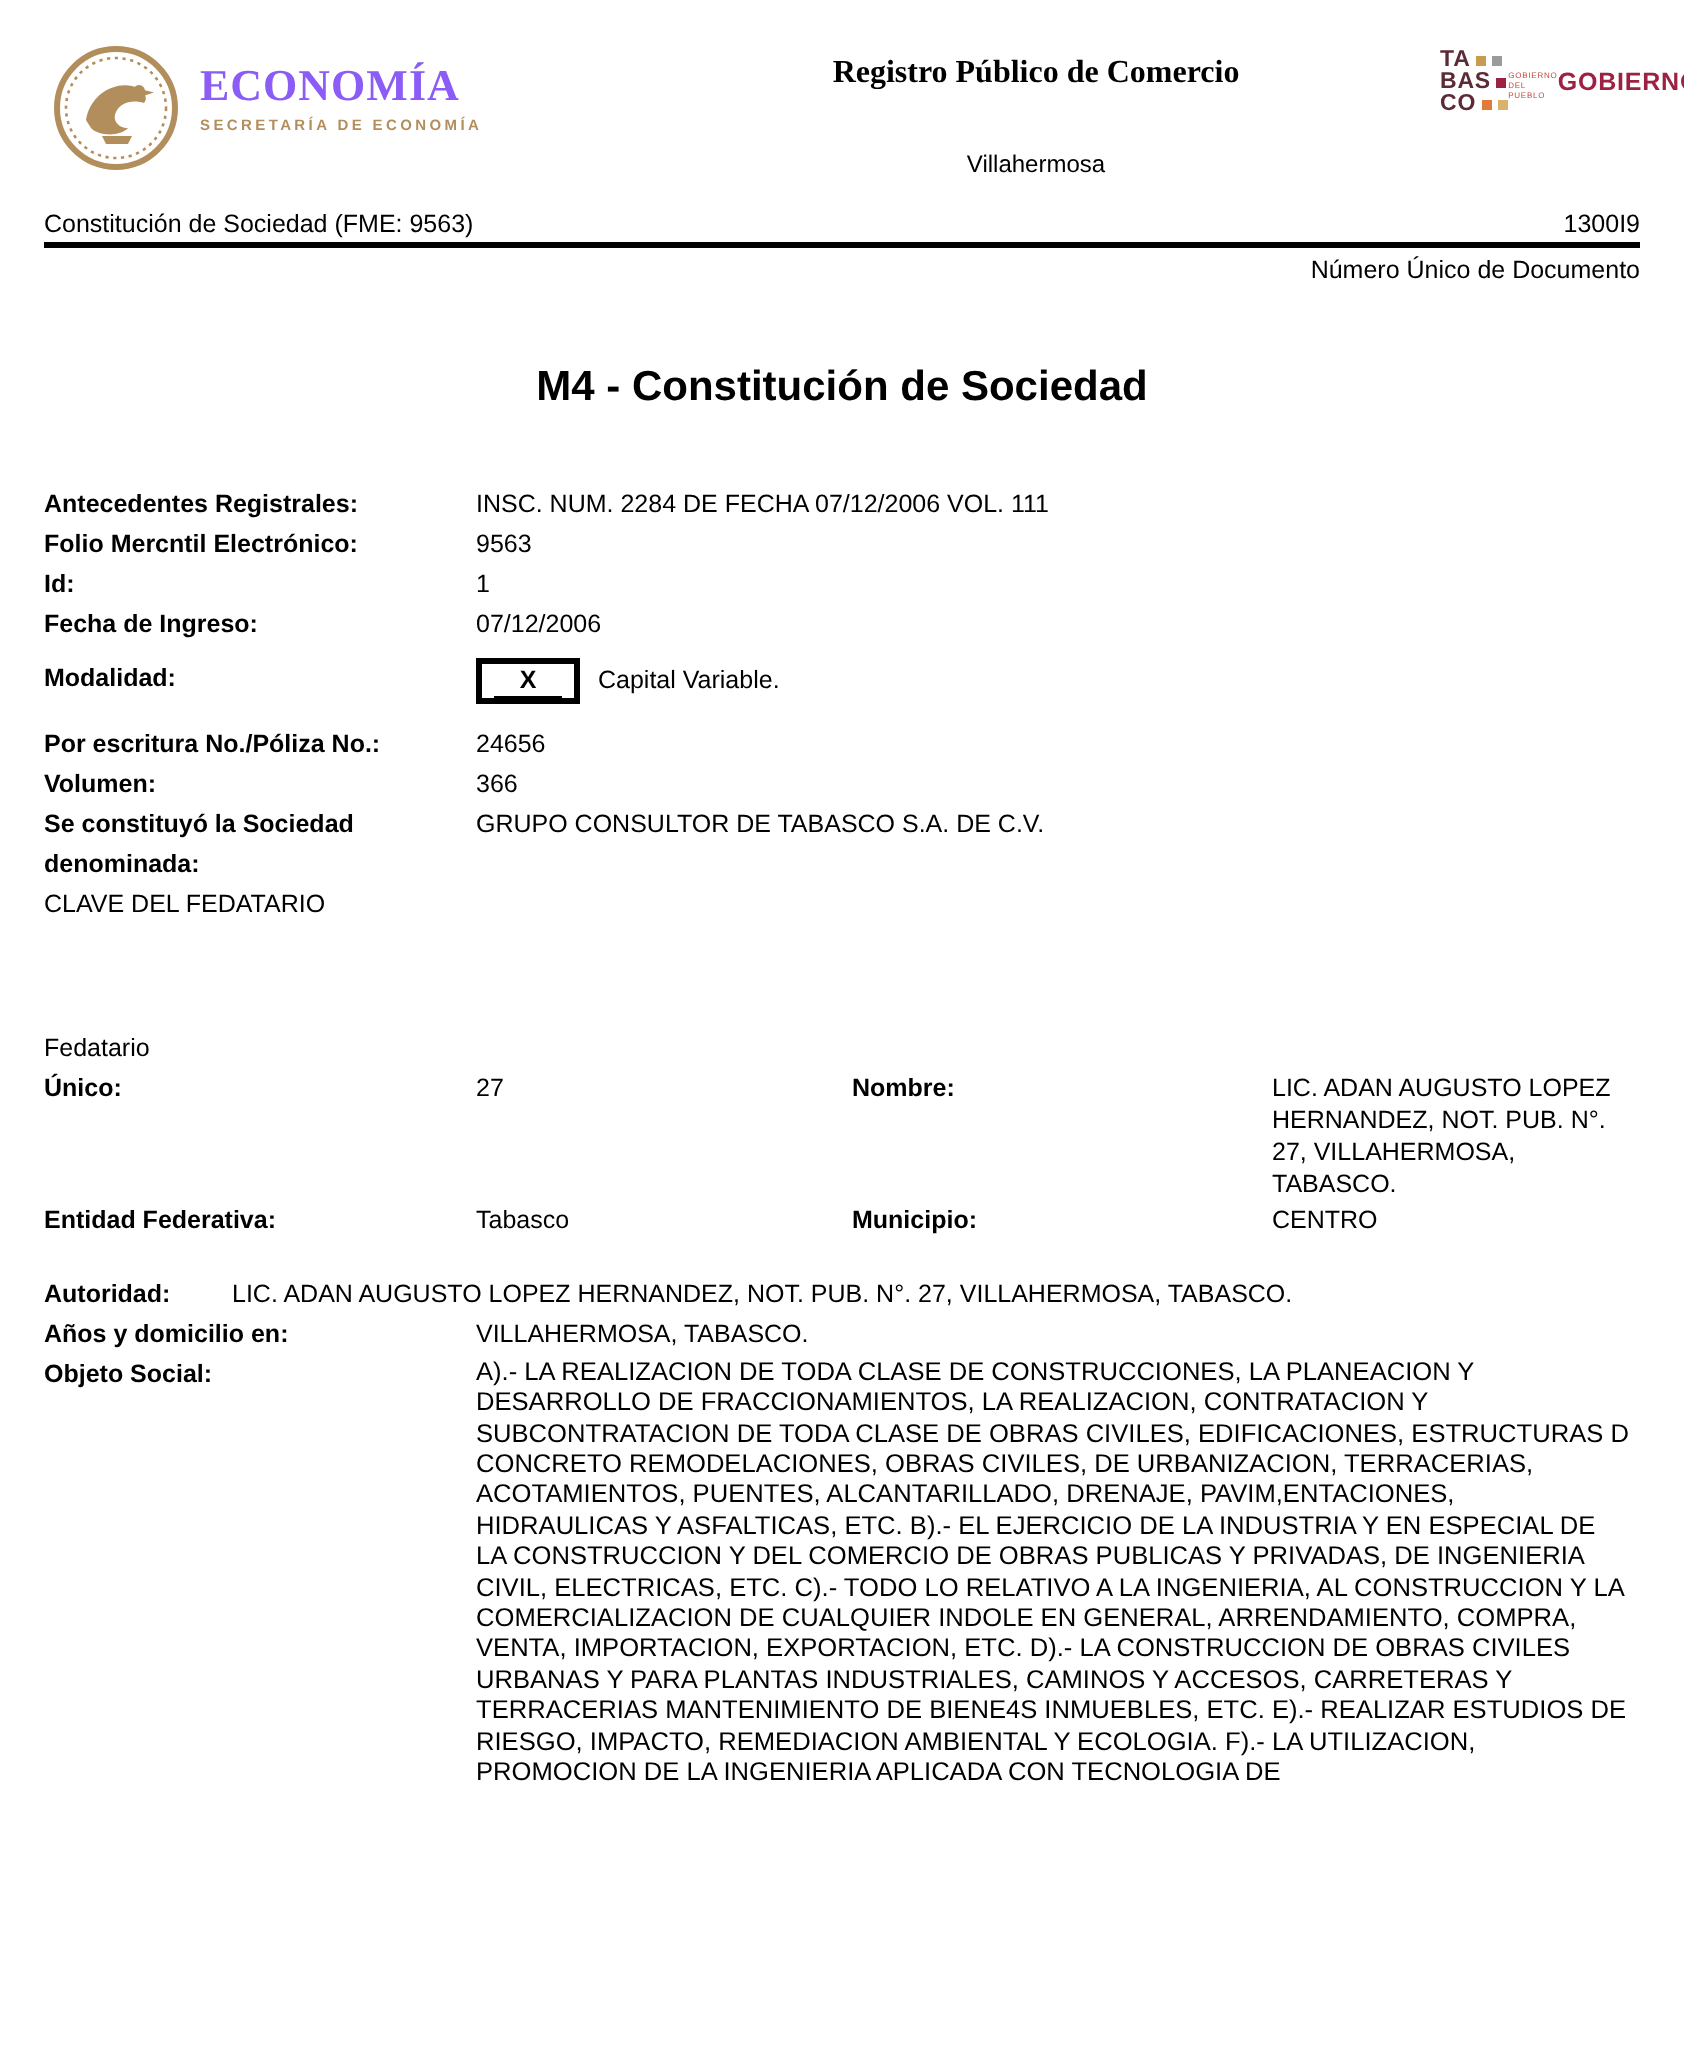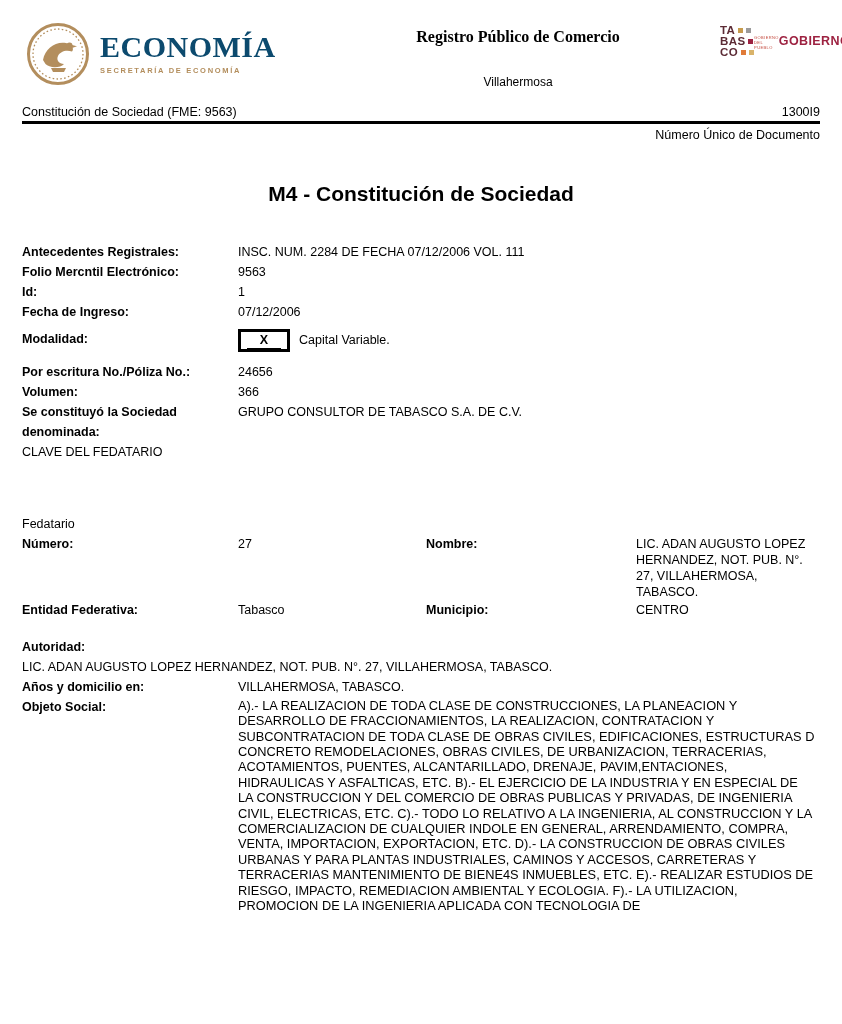--- a/index.html
+++ b/index.html
@@ -8,22 +8,22 @@
     width: 842px; height: 1024px; background: #fff; color: #000;
     font-family: "Liberation Sans", sans-serif; position: relative; overflow: hidden;
   }
 
   
   .header { display: flex; align-items: flex-start; padding: 22px 26px 0 26px; }
   .logo-economia { width: 290px; display: flex; align-items: flex-start; gap: 10px; flex: none; }
   .eagle { width: 64px; height: 64px; flex: none; }
   .economia-text { padding-top: 10px; }
   .economia-word {
-    font-family: "Liberation Serif", serif; font-weight: bold; font-size: 30px;
-    color: #0c4a6e; letter-spacing: 0.5px; line-height: 1;
+    font-family: "Liberation Serif", serif; font-weight: bold; font-size: 22px;
+    color: #8b5cf6; letter-spacing: 0.5px; line-height: 1;
   }
   .economia-sub {
     font-size: 7.5px; color: #B38E5D; font-weight: bold; letter-spacing: 1.7px; margin-top: 4px;
   }
   .header-center { flex: 1; text-align: center; padding-top: 5px; }
   .rpc-title { font-size: 16px; font-weight: bold; line-height: 1.3; max-width: 205px; margin: 0 auto; font-family: Liberation Serif, serif; }
   .office { font-size: 12px; margin-top: 27px; }
 
   .logo-tabasco { width: 96px; flex: none; display: flex; flex-direction: row; align-items: center; padding-top: 3px; }
   .tb-row { display: flex; align-items: center; gap: 2px; }
@@ -52,21 +52,21 @@
 
   .modalidad-row { margin: 7px 0 10px; }
   .modal-val { display: flex; align-items: center; }
   .checkbox {
     display: inline-block; width: 52px; height: 23px; border: 3px solid #000;
     text-align: center; margin-right: 9px; line-height: 16px;
   }
   .checkbox .x { display: inline-block; font-weight: bold; font-size: 12.5px; border-bottom: 2px solid #000; padding: 0 13px; }
 
   .spacer-lg { height: 52px; }
-  .row-aut { display: flex; line-height: 20px; margin-top: 17px; flex-direction: column; }
+  .row-aut { display: flex; line-height: 20px; margin-top: 17px; }
   .row-aut .lbl { width: 94px; flex: none; }
   .group-gap { margin-top: 15px; }
   .obj-text { max-width: 578px; line-height: 15.4px; font-size: 12.8px; padding-top: 1px; }
 </style>
 </head>
 <body>
 
 <div class="page">
 
   <div class="header">
@@ -163,21 +163,21 @@
       <div class="val">GRUPO CONSULTOR DE TABASCO S.A. DE C.V.</div>
     </div>
 
     <div class="heading">CLAVE DEL FEDATARIO</div>
 
     <div class="spacer-lg"></div>
 
     <div class="heading">Fedatario</div>
 
     <div class="row4">
-      <div class="lbl">Número:</div>
+      <div class="lbl">Único:</div>
       <div class="val">27</div>
       <div class="lbl">Nombre:</div>
       <div class="val val-wrap">LIC. ADAN AUGUSTO LOPEZ HERNANDEZ, NOT. PUB. N°. 27, VILLAHERMOSA, TABASCO.</div>
     </div>
 
     <div class="row4">
       <div class="lbl">Entidad Federativa:</div>
       <div class="val">Tabasco</div>
       <div class="lbl">Municipio:</div>
       <div class="val">CENTRO</div>

